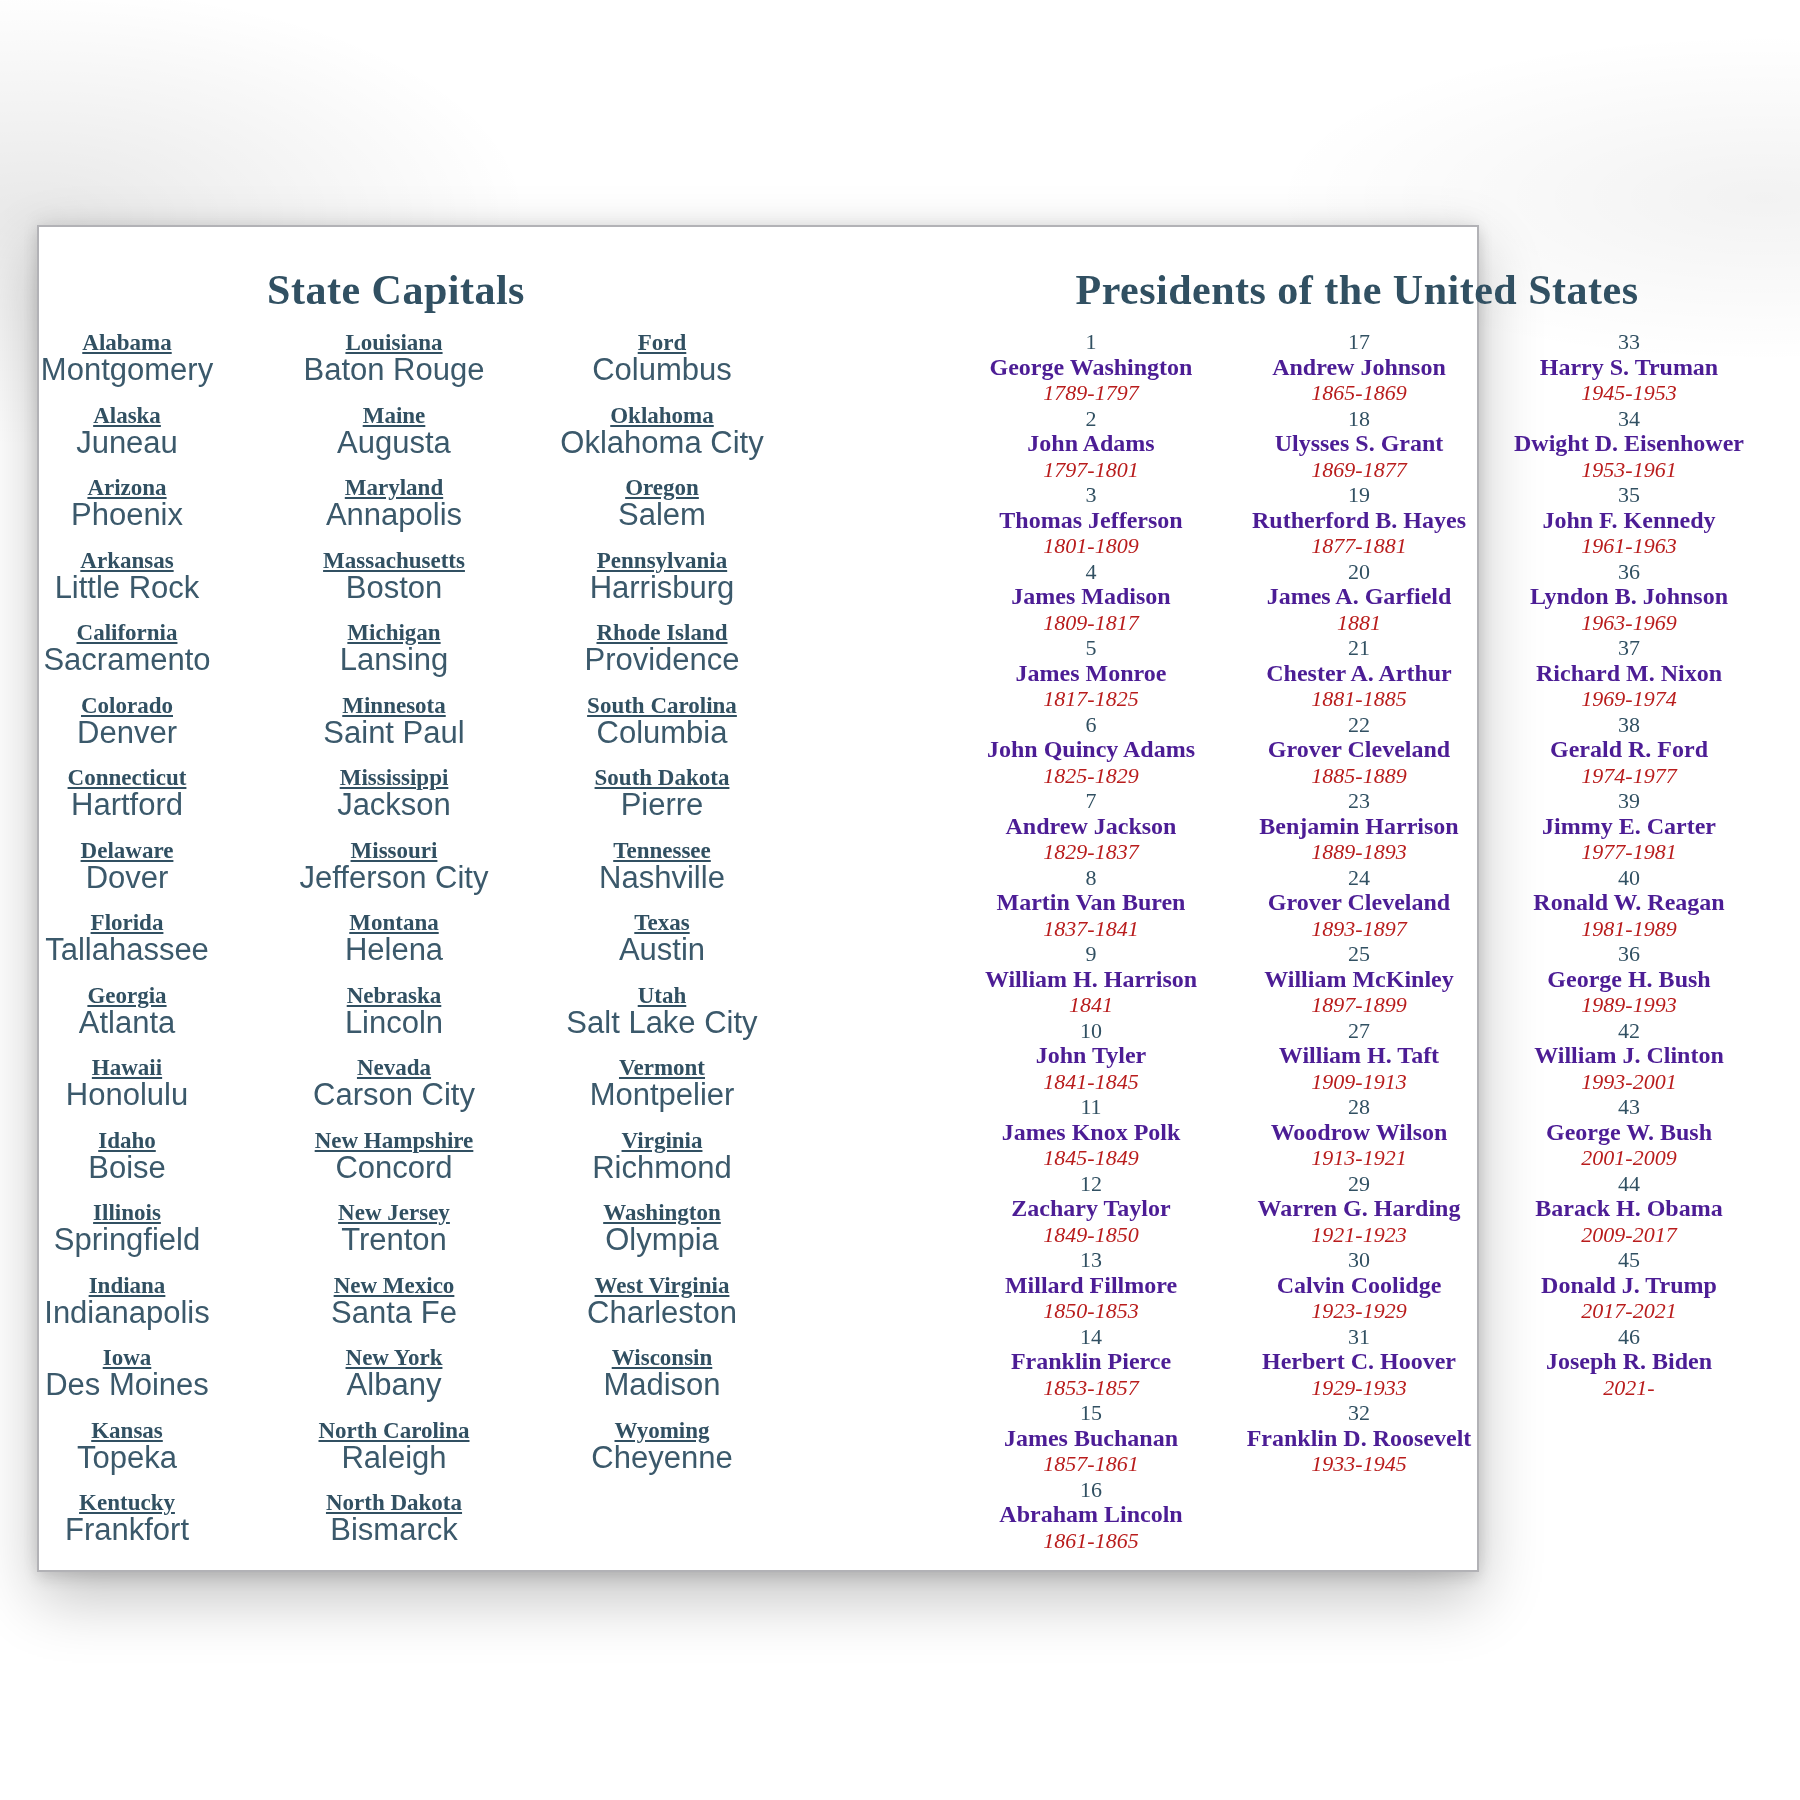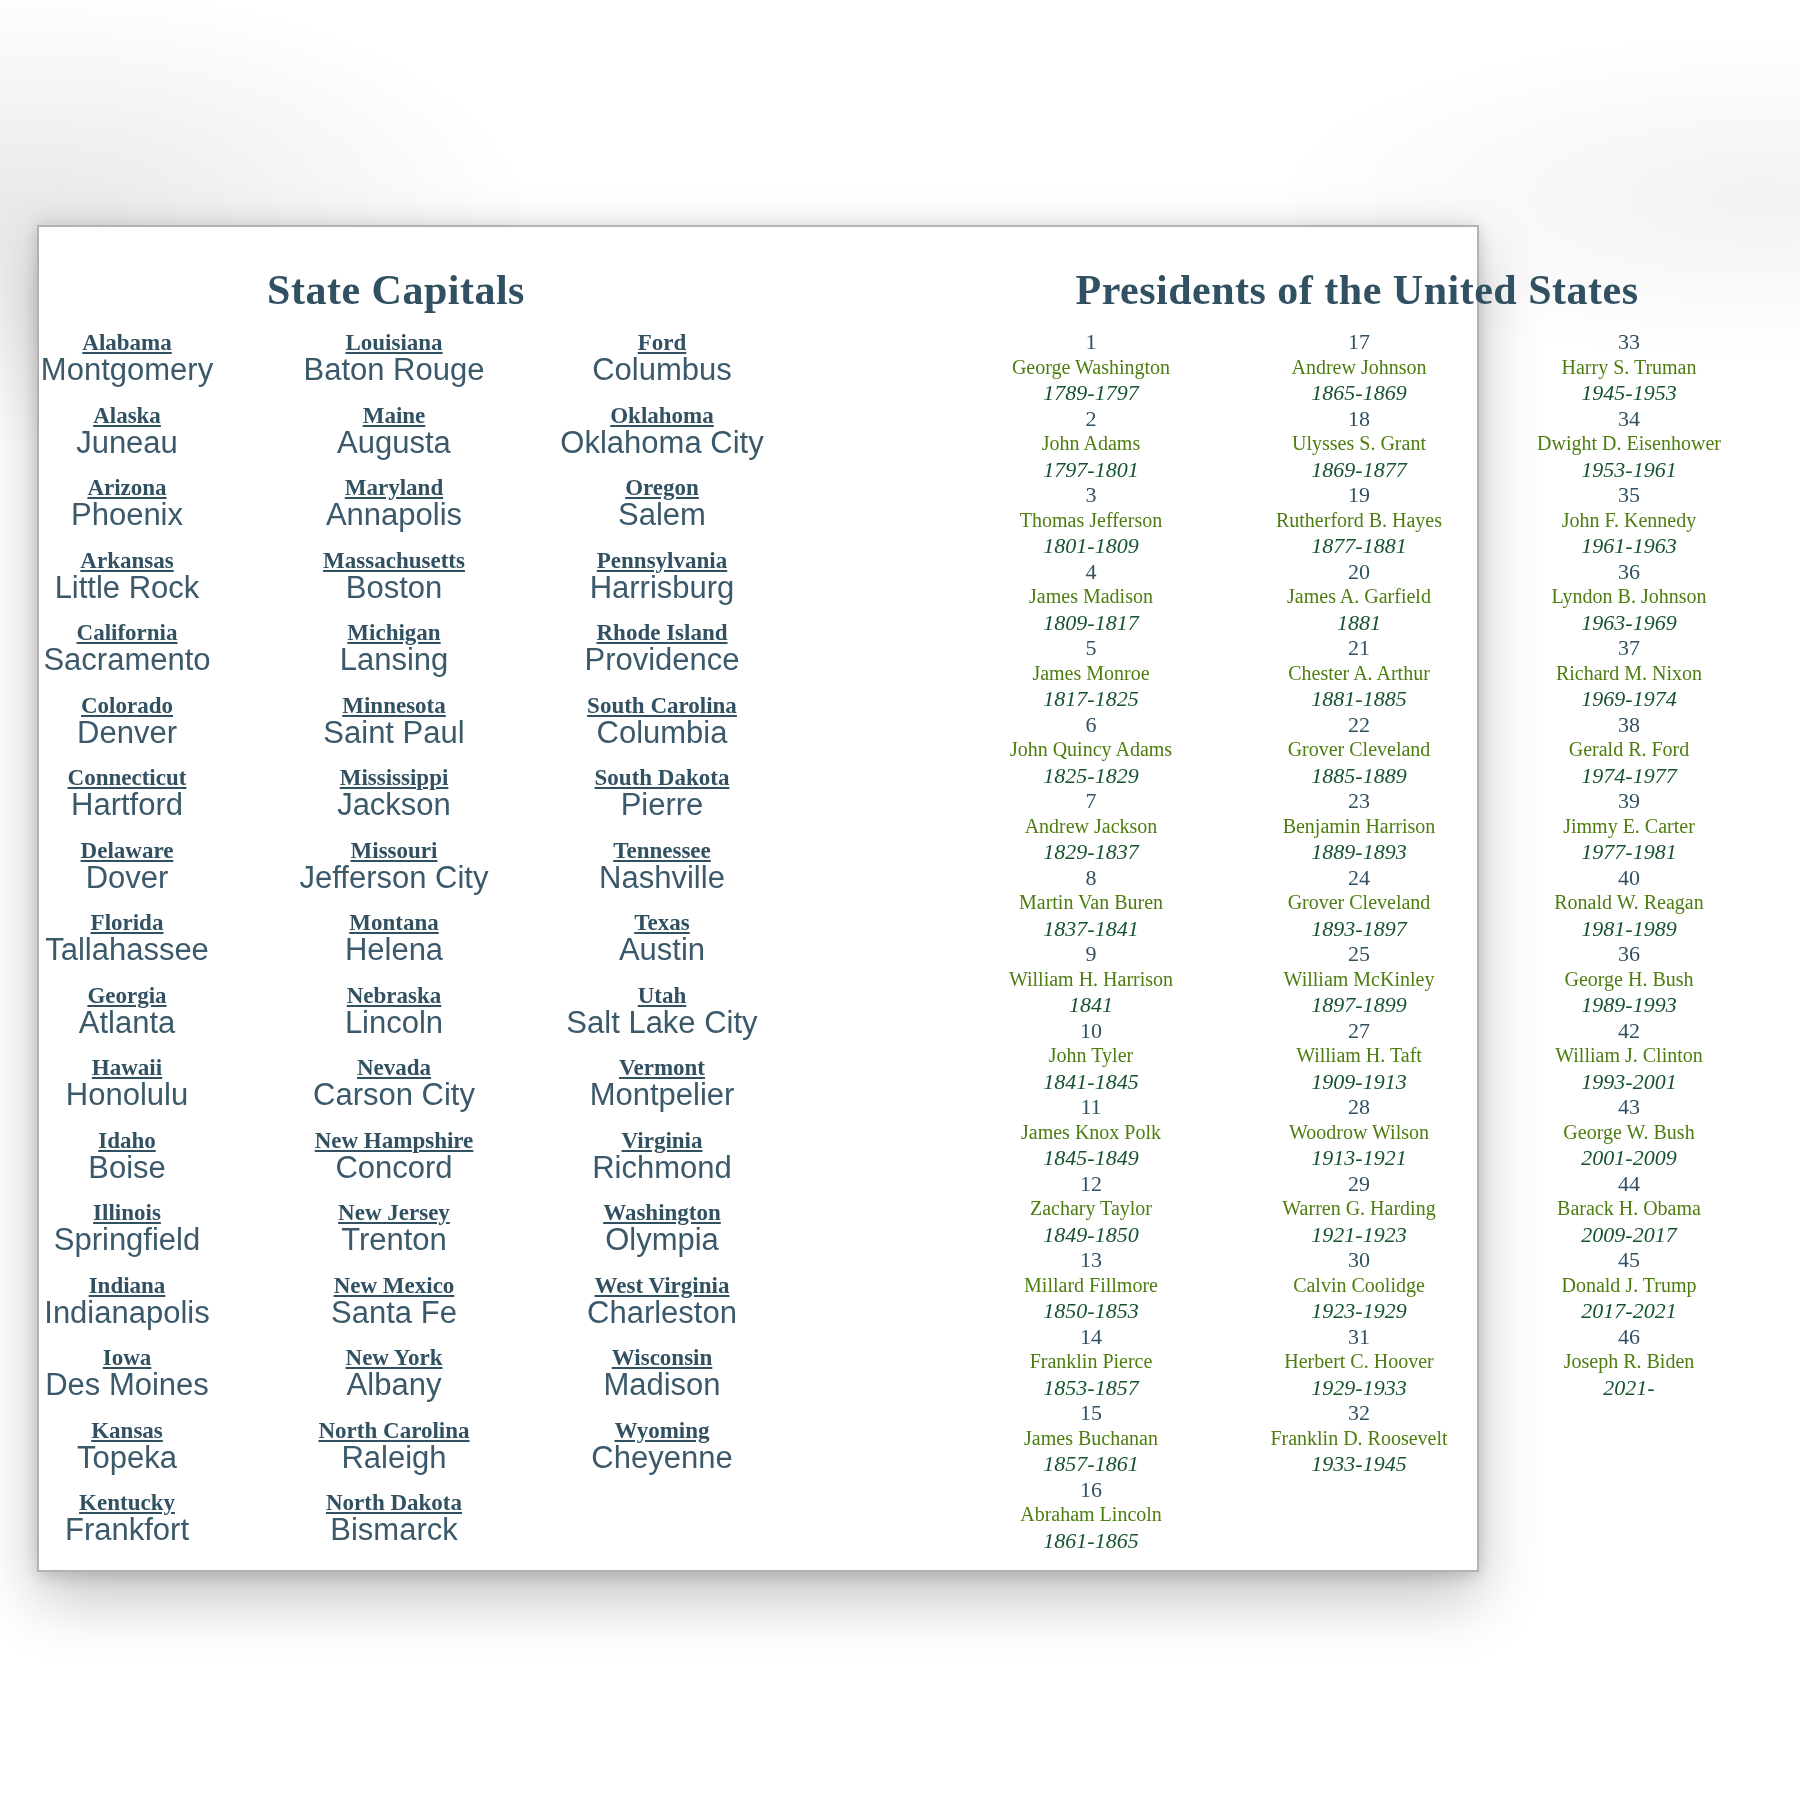--- a/index.html
+++ b/index.html
@@ -92,31 +92,31 @@
 
   .pres-item {
     height: 76.5px;
   }
   .pres-num {
     font-size: 22px;
     line-height: 25.5px;
     color: #315062;
   }
   .pres-name {
-    font-size: 20px;
+    font-size: 24px;
     line-height: 25.5px;
-    font-weight: normal;
-    color: #4d7c0f;
+    font-weight: bold;
+    color: #4c1d95;
     white-space: nowrap;
   }
   .pres-years {
     font-size: 22px;
     line-height: 25.5px;
     font-style: italic;
-    color: #14532d;
+    color: #b91c1c;
   }
 </style>
 </head>
 <body>
 
 <div class="card">
 
   <h1 class="section-title capitals-title">State Capitals</h1>
 
   <h1 class="section-title presidents-title">Presidents of the United States</h1>

